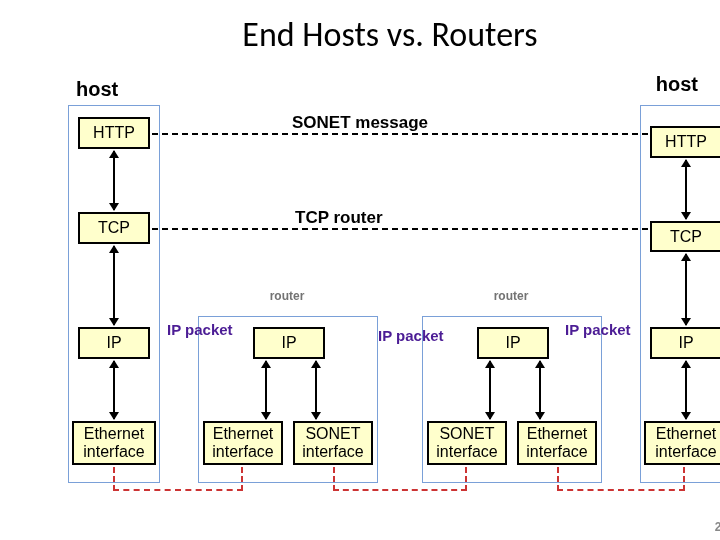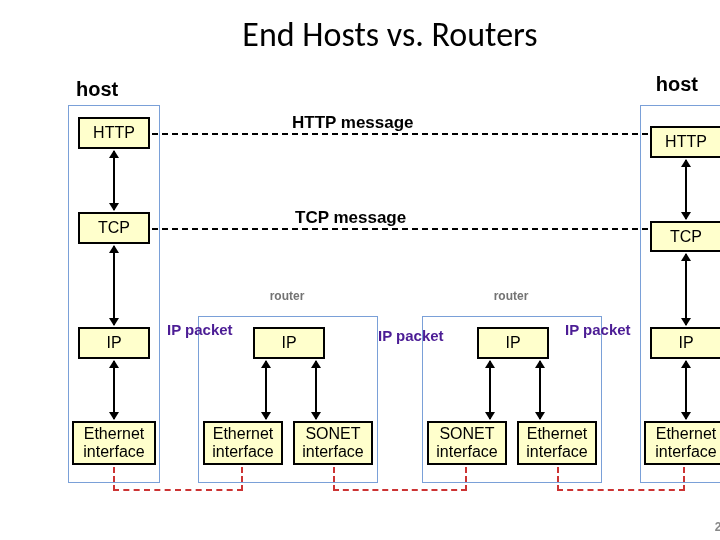--- a/index.html
+++ b/index.html
@@ -131,24 +131,24 @@
 
 <div class="layer-box" style="left:213px; top:327px; width:72px; height:32px;">IP</div>
 <div class="layer-box" style="left:163px; top:421px; width:80px; height:44px;">Ethernet interface</div>
 <div class="layer-box" style="left:253px; top:421px; width:80px; height:44px;">SONET interface</div>
 
 <div class="layer-box" style="left:437px; top:327px; width:72px; height:32px;">IP</div>
 <div class="layer-box" style="left:387px; top:421px; width:80px; height:44px;">SONET interface</div>
 <div class="layer-box" style="left:477px; top:421px; width:80px; height:44px;">Ethernet interface</div>
 
 <div class="dashed" style="left:112px; top:133px; width:496px;"></div>
-<div class="msg-label" style="left:250px; top:113px;">HTTP message</div>
+<div class="msg-label" style="left:250px; top:113px;">SONET message</div>
 
 <div class="dashed" style="left:112px; top:228px; width:496px;"></div>
-<div class="msg-label" style="left:253px; top:208px;">TCP message</div>
+<div class="msg-label" style="left:253px; top:208px;">TCP router</div>
 
 <div class="pkt-label" style="left:127px; top:321px;">IP packet</div>
 <div class="pkt-label" style="left:338px; top:327px;">IP packet</div>
 <div class="pkt-label" style="left:525px; top:321px;">IP packet</div>
 
 <div class="arrow-v" style="left:73px; top:151px; height:59px;"></div>
 <div class="arrow-v" style="left:73px; top:246px; height:79px;"></div>
 <div class="arrow-v" style="left:73px; top:361px; height:58px;"></div>
 
 <div class="arrow-v" style="left:645px; top:160px; height:59px;"></div>

